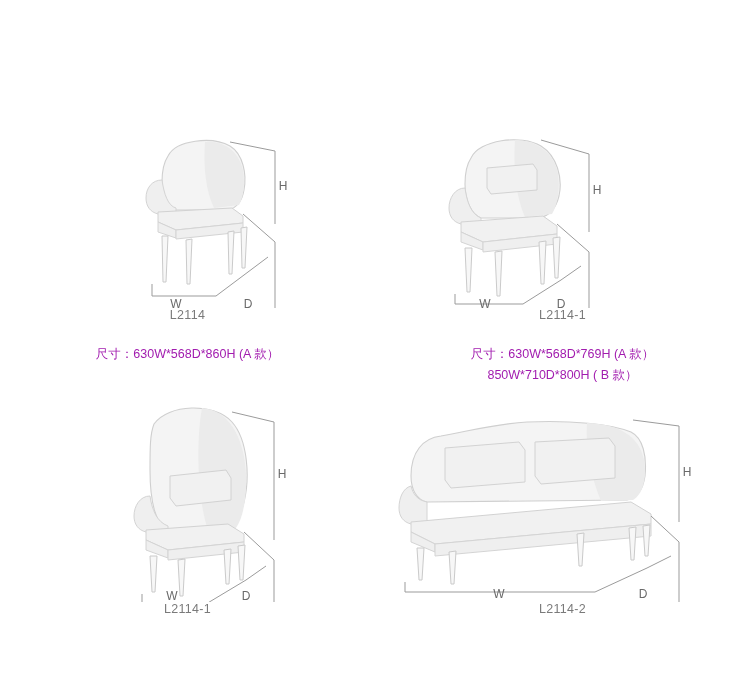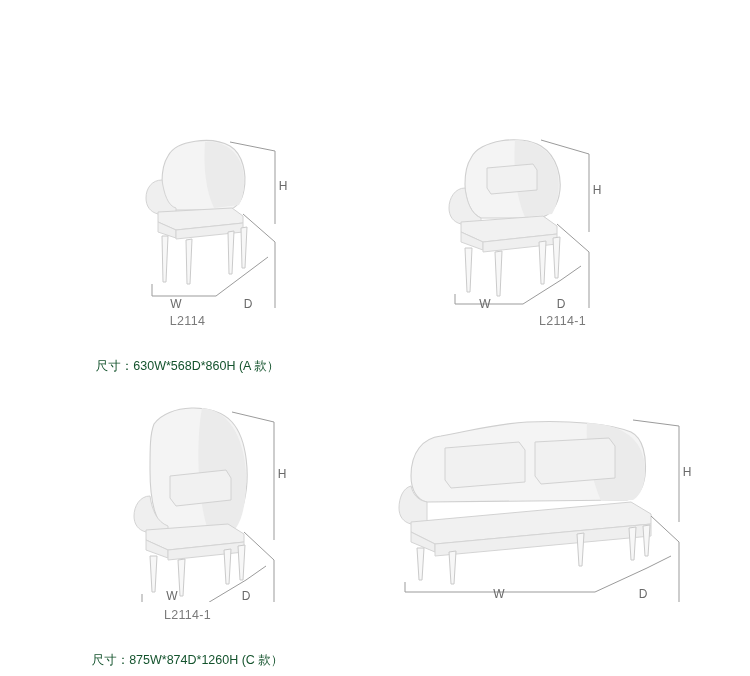--- a/index.html
+++ b/index.html
@@ -37,27 +37,26 @@
   }
   .figure svg {
     display: block;
     width: 375px;
     height: 212px;
   }
   .caption-code {
     font-size: 12.5px;
     color: #7a7a7a;
     letter-spacing: 0.3px;
-    margin-top: 6px;
   }
   .caption-lines {
-    margin-top: 28px;
+    margin-top: 22px;
     line-height: 21px;
     font-size: 12.5px;
-    color: #14532d;
+    color: #a21caf;
   }
   .caption-lines div {
     white-space: nowrap;
   }
   .dim-label {
     font-family: "Liberation Sans", sans-serif;
     font-size: 12px;
     fill: #6a6a6a;
   }
   .lead {
@@ -160,20 +159,24 @@
           <line class="lead" x1="80" y1="208" x2="148" y2="208"></line>
           <line class="lead" x1="148" y1="208" x2="186" y2="184"></line>
           <line class="lead" x1="186" y1="184" x2="206" y2="170"></line>
         </g>
         <text class="dim-label" x="222" y="98" text-anchor="middle">H</text>
         <text class="dim-label" x="110" y="212" text-anchor="middle">W</text>
         <text class="dim-label" x="186" y="212" text-anchor="middle">D</text>
       </svg>
     </div>
     <div class="caption-code">L2114-1</div>
+    <div class="caption-lines">
+      <div>尺寸：630W*568D*769H (A 款）</div>
+      <div>850W*710D*800H ( B 款）</div>
+    </div>
   </div>
 
   <div class="cell cell-r2 cell-c1">
     <div class="figure">
       <svg viewBox="0 0 375 212" xmlns="http://www.w3.org/2000/svg">
         <g>
           <path class="body-line" d="M154 34 C 168 14, 214 12, 232 32 C 248 50, 250 88, 244 112 C 240 128, 232 138, 222 140 L 168 140 C 156 136, 150 112, 150 80 C 150 58, 150 44, 154 34 Z"></path>
           <path class="shade" d="M202 18 C 228 20, 244 46, 246 84 C 247 108, 243 128, 236 138 L 208 140 C 197 108, 196 50, 202 18 Z"></path>
           <path class="cushion" d="M170 86 L 226 80 L 231 88 L 231 110 L 176 116 L 170 108 Z"></path>
           <path class="body-line-2" d="M150 106 C 140 106, 134 116, 134 126 C 134 134, 138 140, 146 142 L 168 142 L 168 136 C 157 132, 152 120, 150 106 Z"></path>
@@ -195,23 +198,20 @@
           <line class="lead" x1="142" y1="214" x2="206" y2="214"></line>
           <line class="lead" x1="206" y1="214" x2="246" y2="190"></line>
           <line class="lead" x1="246" y1="190" x2="266" y2="176"></line>
         </g>
         <text class="dim-label" x="282" y="88" text-anchor="middle">H</text>
         <text class="dim-label" x="172" y="210" text-anchor="middle">W</text>
         <text class="dim-label" x="246" y="210" text-anchor="middle">D</text>
       </svg>
     </div>
     <div class="caption-code">L2114-1</div>
-    <div class="caption-lines">
-      <div>尺寸：875W*874D*1260H (C 款）</div>
-    </div>
   </div>
 
   <div class="cell cell-r2 cell-c2">
     <div class="figure">
       <svg viewBox="0 0 375 212" xmlns="http://www.w3.org/2000/svg">
         <g>
           <path class="body-line" d="M36 86 C 36 62, 48 48, 66 46 C 90 42, 118 34, 152 32 C 196 30, 236 34, 256 42 C 268 48, 272 66, 270 86 C 268 100, 262 108, 252 110 L 52 112 C 42 110, 36 100, 36 86 Z"></path>
           <path class="shade" d="M212 33 C 244 34, 264 46, 269 70 C 272 88, 268 104, 258 110 L 226 111 C 216 88, 210 56, 212 33 Z"></path>
           <path class="cushion" d="M70 58 L 144 52 L 150 60 L 150 92 L 76 98 L 70 90 Z"></path>
           <path class="cushion" d="M160 52 L 234 48 L 240 56 L 240 88 L 166 94 L 160 86 Z"></path>
@@ -234,15 +234,16 @@
           <line class="lead" x1="30" y1="192" x2="30" y2="202"></line>
           <line class="lead" x1="30" y1="202" x2="220" y2="202"></line>
           <line class="lead" x1="220" y1="202" x2="272" y2="178"></line>
           <line class="lead" x1="272" y1="178" x2="296" y2="166"></line>
         </g>
         <text class="dim-label" x="312" y="86" text-anchor="middle">H</text>
         <text class="dim-label" x="124" y="208" text-anchor="middle">W</text>
         <text class="dim-label" x="268" y="208" text-anchor="middle">D</text>
       </svg>
     </div>
+    <div class="caption-code">L2114-2</div>
   </div>
 
 </div>
 
 </body></html>

